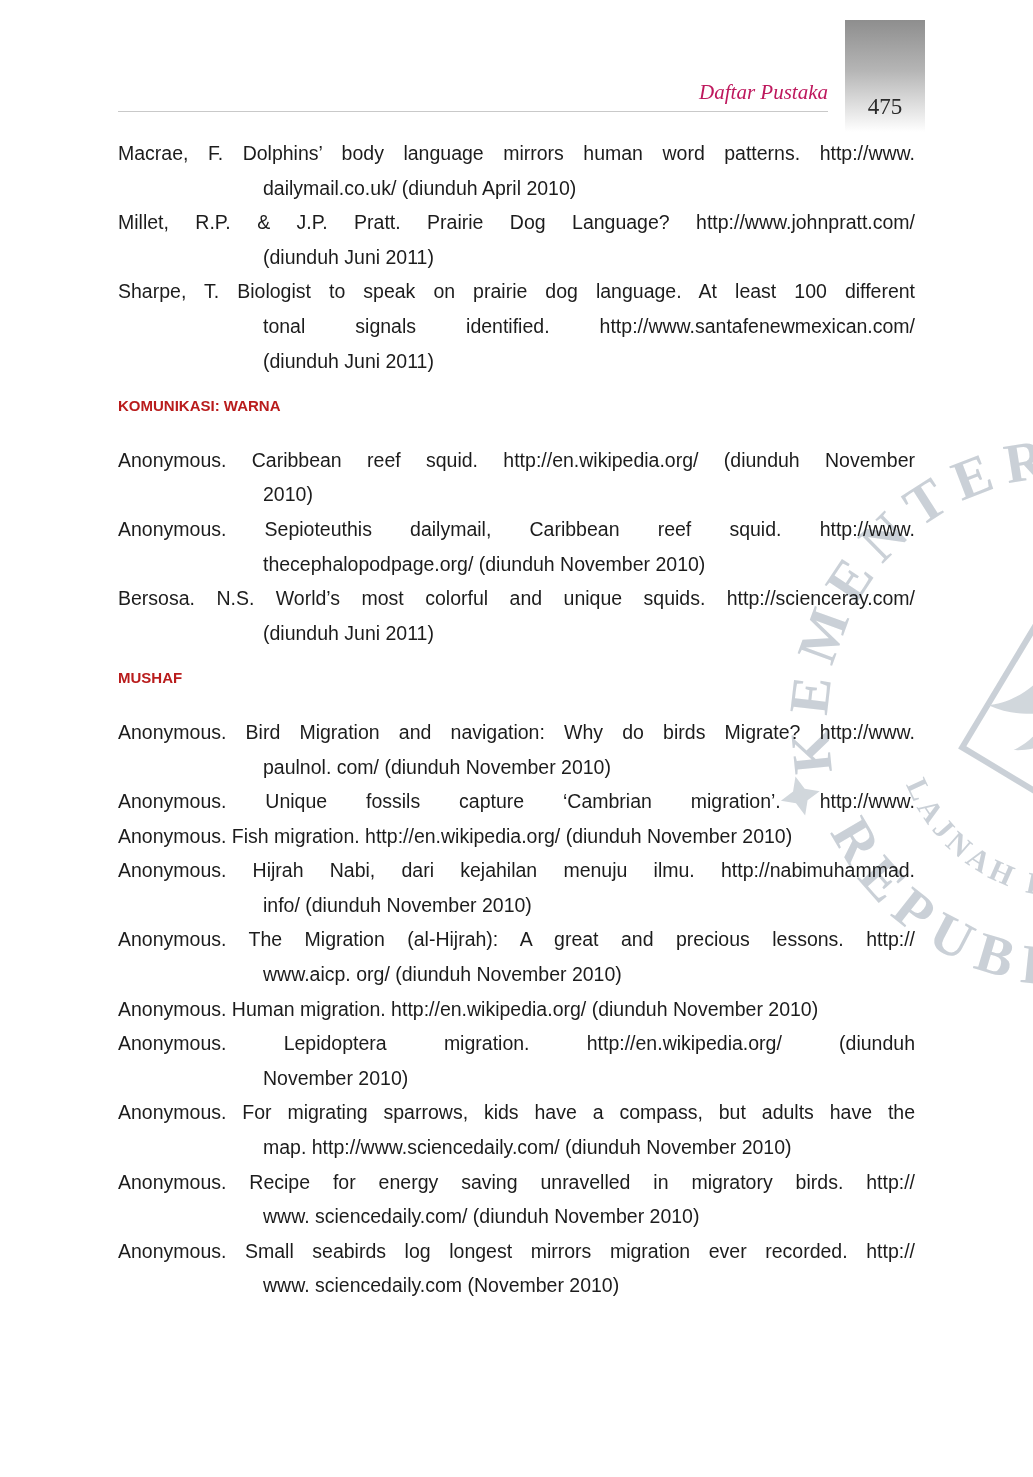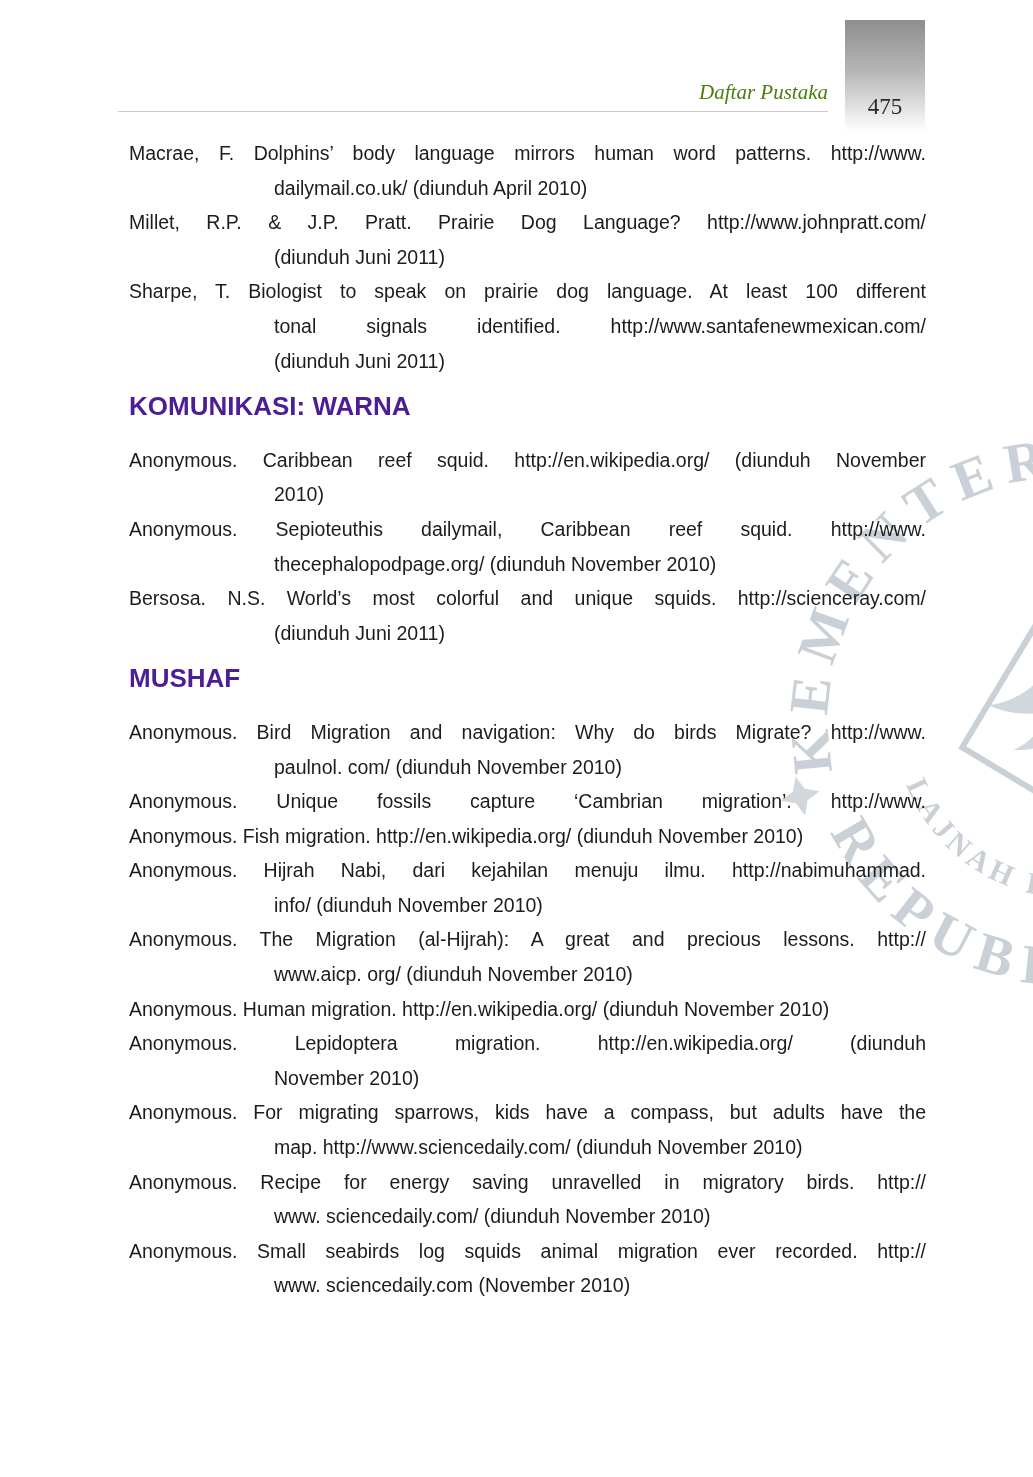--- a/index.html
+++ b/index.html
@@ -22,21 +22,21 @@
   .wm-text { font-family:"Liberation Serif", serif; font-weight:bold; fill:#c5ccd3; }
   .wm-stroke { fill:none; stroke:#c5ccd3; }
   .wm-fill { fill:#cdd3d9; }
   
   .header-title {
     position:absolute; top:80px; left:118px; width:710px;
     text-align:right;
     font-family:"Liberation Serif", serif;
     font-style:italic;
     font-size:21px;
-    color:#4d7c0f;
+    color:#be185d;
     z-index:2;
   }
   .rule {
     position:absolute; top:111px; left:118px; width:710px;
     border-top:1px solid #c9c9c9;
     z-index:2;
   }
   .page-number-box {
     position:absolute; top:20px; left:845px;
     width:80px; height:112px;
@@ -45,32 +45,32 @@
     padding-bottom:12px;
     z-index:2;
   }
   .page-number {
     font-family:"Liberation Serif", serif;
     font-size:23px;
     color:#2a2a2a;
   }
   
   .content {
-    position:absolute; left:129px; top:136px; width:797px;
+    position:absolute; left:118px; top:136px; width:797px;
     z-index:1;
     font-size:19.5px;
     color:#1c1c1c;
   }
   .heading {
     font-weight:bold;
-    font-size:26px;
+    font-size:15px;
     line-height:34.6px;
     margin-top:11px;
     margin-bottom:19px;
-    color:#4c1d95;
+    color:#b91c1c;
   }
   .line {
     line-height:34.6px;
     white-space:nowrap;
   }
   .line.cont { padding-left:145px; }
   .line.just { text-align:justify; text-align-last:justify; }
 </style>
 </head>
 <body>
@@ -162,18 +162,18 @@
       </div>
       <div class="entry">
         <div class="line just">Anonymous. For migrating sparrows, kids have a compass, but adults have the</div>
         <div class="line cont">map. http://www.sciencedaily.com/ (diunduh November 2010)</div>
       </div>
       <div class="entry">
         <div class="line just">Anonymous. Recipe for energy saving unravelled in migratory birds. http://</div>
         <div class="line cont">www. sciencedaily.com/ (diunduh November 2010)</div>
       </div>
       <div class="entry">
-        <div class="line just">Anonymous. Small seabirds log squids animal migration ever recorded. http://</div>
+        <div class="line just">Anonymous. Small seabirds log longest mirrors migration ever recorded. http://</div>
         <div class="line cont">www. sciencedaily.com (November 2010)</div>
       </div>
     </div>
 
 </div>
 
 </body></html>

